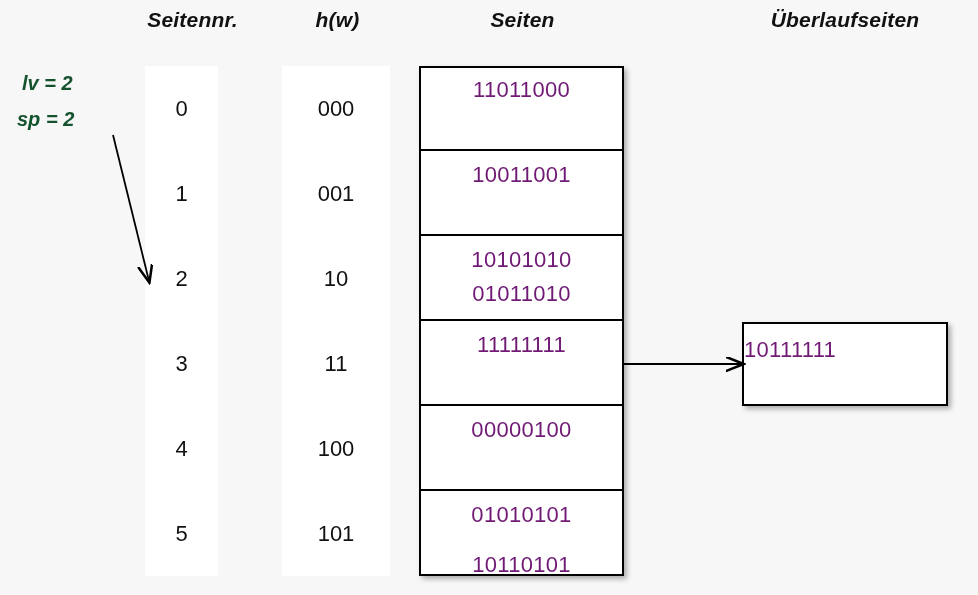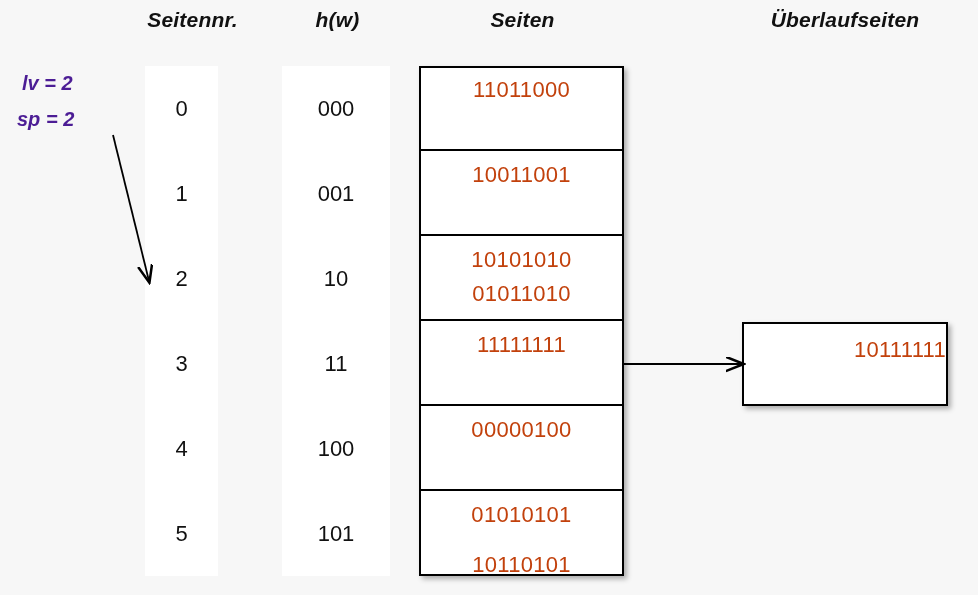--- a/index.html
+++ b/index.html
@@ -34,21 +34,21 @@
   #hdr-hw       { left: 265px; top: 8px; width: 145px; }
   #hdr-seiten   { left: 420px; top: 8px; width: 205px; }
   #hdr-ueber    { left: 740px; top: 8px; width: 210px; }
 
   
   .param {
     position: absolute;
     font-style: italic;
     font-weight: bold;
     font-size: 20px;
-    color: #4c1d95;
+    color: #14532d;
     white-space: nowrap;
   }
   #param-lv { left: 22px; top: 72px; }
   #param-sp { left: 17px; top: 108px; }
 
   
   .plain-col {
     position: absolute;
     top: 66px;
     height: 510px;
@@ -89,40 +89,40 @@
     box-sizing: border-box;
     border-bottom: 2px solid #000;
     display: flex;
     flex-direction: column;
     align-items: center;
     padding-top: 7px;
   }
   .seiten-row:last-child { border-bottom: none; }
   .seiten-line {
     font-size: 22px;
-    color: #c2410c;
+    color: #701a75;
     line-height: 34px;
     letter-spacing: 0.3px;
   }
   .seiten-line:empty { display: none; }
 
   
   #overflow-box {
     position: absolute;
     left: 742px;
     top: 322px;
     width: 206px;
     height: 84px;
     background: #ffffff;
     border: 2px solid #000;
     box-sizing: border-box;
     box-shadow: 3px 3px 5px rgba(0,0,0,0.30);
     display: flex;
     flex-direction: column;
-    align-items: flex-end;
+    align-items: flex-start;
     padding-top: 9px;
   }
   #overflow-box .seiten-line { font-size: 22px; }
 
   
   #arrows {
     position: absolute;
     left: 0;
     top: 0;
     width: 978px;

